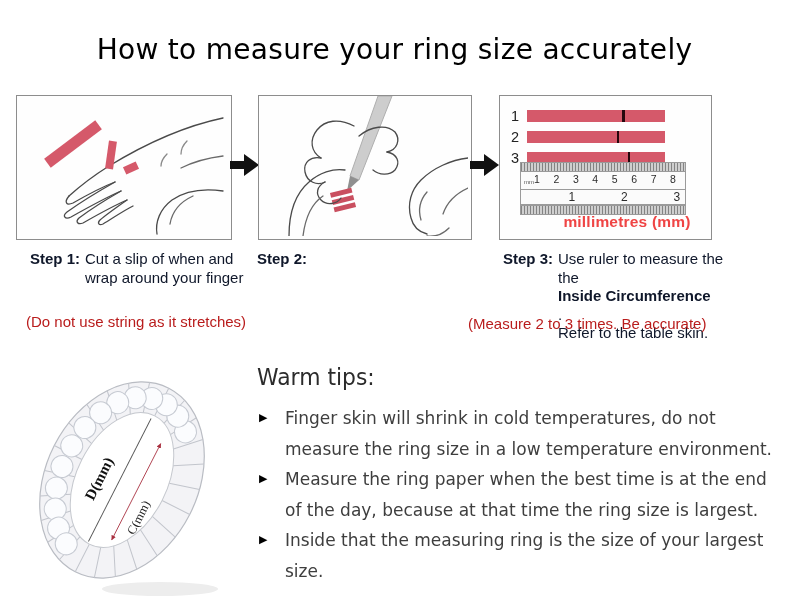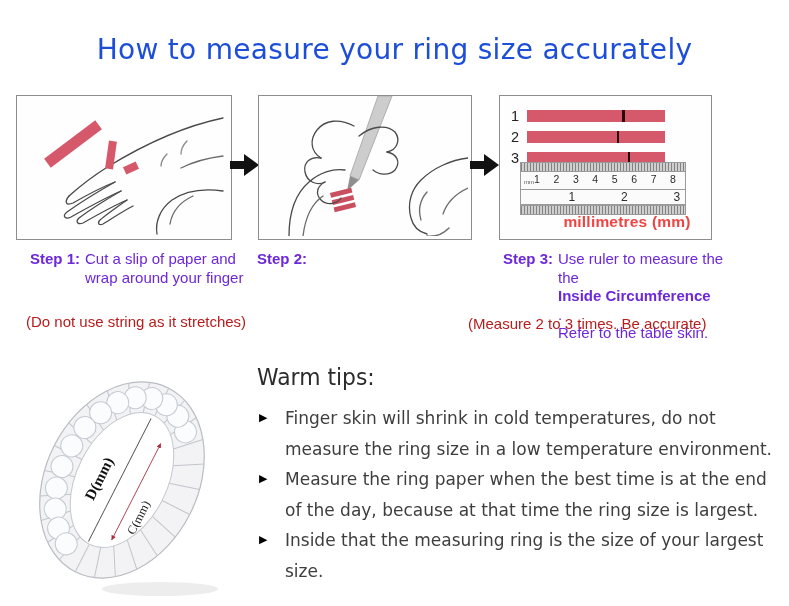--- a/index.html
+++ b/index.html
@@ -2,21 +2,21 @@
 <html><head>
 <meta charset="utf-8">
 <style>
   html,body{margin:0;padding:0;background:#fff;}
   .page{position:relative;width:789px;height:606px;background:#ffffff;overflow:hidden;
         font-family:"Liberation Sans",sans-serif;color:#1a1a1a;}
 
   
   .title{position:absolute;top:33px;left:0;right:0;text-align:center;
          font-family:"DejaVu Sans",sans-serif;font-size:28px;font-weight:400;
-         letter-spacing:0.3px;color:#1d4ed8;}
+         letter-spacing:0.3px;color:#000000;}
 
   
   .panel{position:absolute;top:95px;height:143px;background:#fefefe;border:1.5px solid #8d8d8d;}
   #panel1{left:16px;width:214px;}
   #panel2{left:258px;width:212px;}
   #panel3{left:499px;width:211px;}
   .arrow{position:absolute;top:152px;width:29px;height:26px;}
   #arrow1{left:230px;}
   #arrow2{left:470px;}
 
@@ -32,21 +32,21 @@
   .cmrow .unit{position:absolute;left:3px;top:7px;font-size:6px;color:#555;}
   .inrow{height:14px;border:1px solid #9a9a9a;background:#fbfbfb;position:relative;font-size:12px;color:#2d2d2d;}
   .inrow span{position:absolute;top:0;transform:translateX(-50%);}
   .inrow span:nth-child(1){left:31%;}
   .inrow span:nth-child(2){left:63%;}
   .inrow span:nth-child(3){left:95%;}
   .mm-caption{position:absolute;left:42px;top:117px;width:170px;text-align:center;
               font-size:15.5px;font-weight:bold;letter-spacing:0.2px;color:#ef4444;}
 
   
-  .cap{position:absolute;top:250px;display:flex;font-size:15px;line-height:18.5px;color:#6d28d9;}
+  .cap{position:absolute;top:250px;display:flex;font-size:15px;line-height:18.5px;color:#0f172a;}
   #cap1{left:30px;} #cap2{left:257px;text-align:center;} #cap3{left:503px;}
   .step-label{font-weight:bold;white-space:nowrap;margin-right:5px;}
   .lines span{display:block;white-space:nowrap;}
   .note{position:absolute;font-size:15px;color:#b91c1c;white-space:nowrap;}
   #note1{left:26px;top:313px;}
   #note3{left:468px;top:315px;}
 
   
   .wt-heading{position:absolute;left:257px;top:364px;font-family:"DejaVu Sans",sans-serif;
               font-size:23px;font-weight:400;color:#2b2b2b;transform:scaleX(.95);transform-origin:left;}
@@ -158,21 +158,21 @@
         <span>3</span>
       </div>
       <div class="tband"></div>
     </div>
     <div class="mm-caption">millimetres (mm)</div>
   </div>
 
   <div class="cap" id="cap1">
     <span class="step-label">Step 1:</span>
     <span class="lines">
-      <span>Cut a slip of paper and</span>
+      <span>Cut a slip of when and</span>
       <span>wrap around your finger</span>
     </span>
   </div>
   <div class="note" id="note1">(Do not use string as it stretches)</div>
 
   <div class="cap" id="cap2">
     <span class="step-label">Step 2:</span>
   </div>
 
   <div class="cap" id="cap3">

